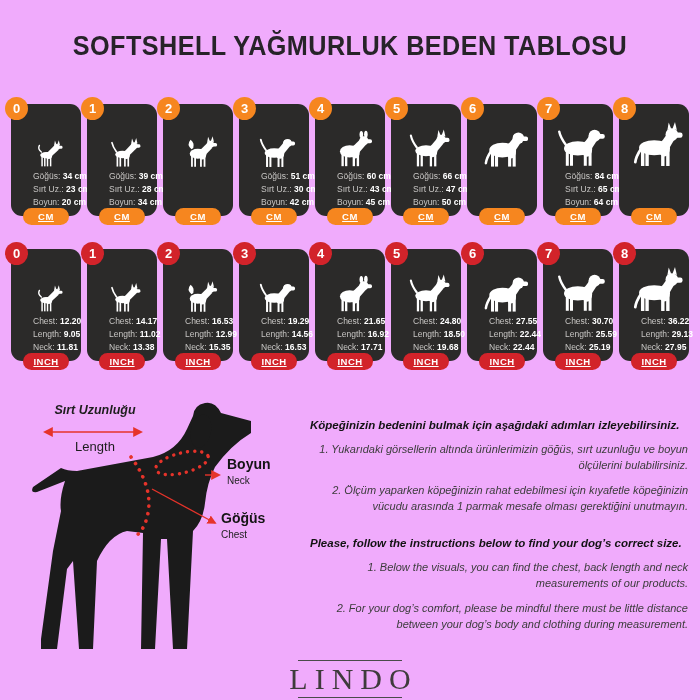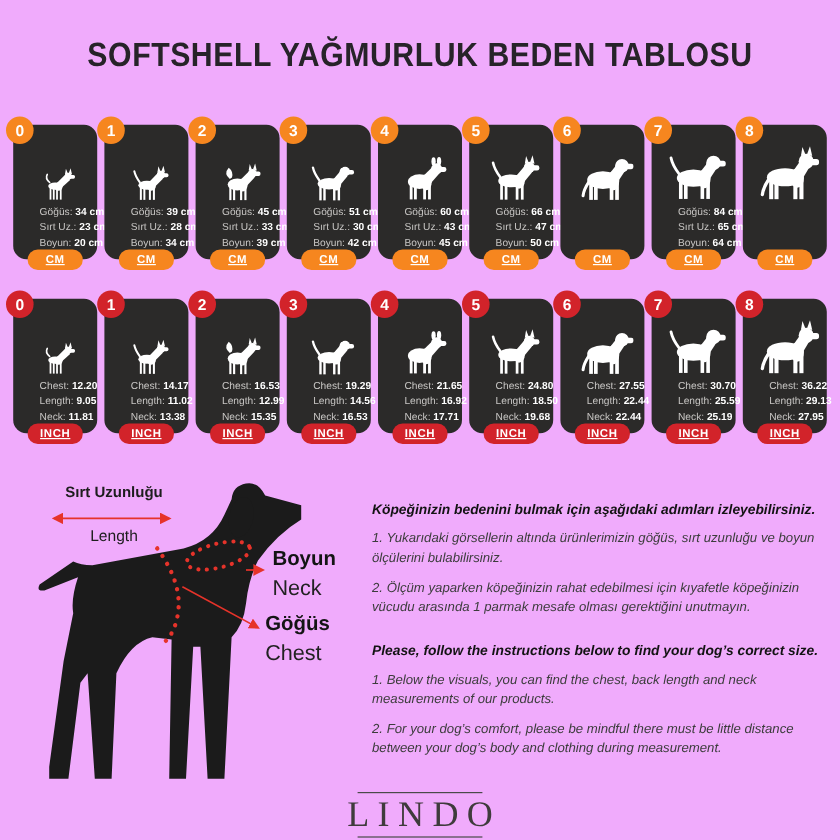--- a/index.html
+++ b/index.html
@@ -19,31 +19,31 @@
   .meas{width:100%;box-sizing:border-box;padding:2px 4px 0 7px;font-size:8.5px;line-height:1.55;color:#c8c6c4;margin-left:30px;}
   .meas .mv{color:#fff;font-weight:bold;}
   .pill{position:absolute;bottom:-9px;left:50%;transform:translateX(-50%);width:46px;text-align:center;
         color:#fff;font-weight:bold;font-size:9.5px;padding:3px 0;border-radius:11px;letter-spacing:.5px;text-decoration:underline;}
 
   .bottom{display:flex;margin-top:38px;padding-left:15px;padding-right:12px;}
   .diagram{position:relative;width:295px;height:265px;flex-shrink:0;}
   .diagram svg{position:absolute;left:0;top:0;}
   .dlab{position:absolute;font-size:13px;color:#1d1d1d;}
   .dlab.b{font-weight:bold;}
-  .lbl-back-tr{left:18px;top:4px;width:124px;text-align:center;font-size:12.5px;}
+  .lbl-back-tr{left:18px;top:4px;width:124px;text-align:center;font-size:12.5px;font-style:italic;}
   .lbl-back-en{left:18px;top:40px;width:124px;text-align:center;}
   .lbl-neck{left:212px;top:56px;line-height:1.35;}
   .lbl-chest{left:206px;top:110px;line-height:1.35;}
-  .lbl-neck .b,.lbl-chest .b{font-weight:bold;font-size:17px;color:#141414;}
-  .lbl-neck .n,.lbl-chest .n{font-size:18px;color:#222;}
+  .lbl-neck .b,.lbl-chest .b{font-weight:bold;font-size:14px;color:#141414;}
+  .lbl-neck .n,.lbl-chest .n{font-size:10px;color:#222;}
 
   .instructions{flex:1;max-width:382px;padding-top:18px;font-style:italic;}
   .ih{margin:0 0 9px;font-size:11.5px;font-weight:bold;color:#131313;line-height:1.4;}
   .ih.en{margin-top:20px;}
-  .ip{margin:0 0 9px;font-size:11px;color:#3c3c3c;line-height:1.45;}
+  .ip{margin:0 0 9px;font-size:11px;color:#3c3c3c;line-height:1.45;text-align:right;}
 
   .footer{position:absolute;left:0;right:0;top:626px;text-align:center;margin-top:34px;}
   .rule{width:104px;height:1px;background:#4a4a4a;margin:0 auto;}
   .brand{font-family:"Liberation Serif",serif;font-size:30px;letter-spacing:7px;
          color:#3f3b3c;margin:1px 0 1px 7px;}
   .tagline{font-family:"Liberation Serif",serif;font-size:9.5px;letter-spacing:3px;color:#4c4c4c;margin-top:4px;}
   .tagline .dot{margin:0 5px;letter-spacing:0;}
 </style>
 </head>
 <body>
@@ -114,25 +114,20 @@
               <rect x="51" y="44" width="4" height="29" fill="#fff"></rect>
               <rect x="59" y="44" width="4" height="29" fill="#fff"></rect>
               <ellipse cx="46" cy="44" rx="18" ry="11" fill="#fff"></ellipse>
               <ellipse cx="56" cy="45" rx="9" ry="12" fill="#fff"></ellipse>
               <polygon points="52,35 70,17 78,31 62,48" fill="#fff"></polygon>
               <circle cx="74" cy="23" r="8" fill="#fff"></circle>
               <rect x="74" y="20" width="15" height="8" rx="3.5" fill="#fff"></rect>
               <polygon points="67,18 69,6 73,16" fill="#fff"></polygon>
               <polygon points="75,16 79,5 82,18" fill="#fff"></polygon>
             </svg>
-          </div>
-          <div class="meas">
-            <div><span>Göğüs:</span> <span class="mv">45 cm</span></div>
-            <div><span>Sırt Uz.:</span> <span class="mv">33 cm</span></div>
-            <div><span>Boyun:</span> <span class="mv">39 cm</span></div>
           </div>
           <div class="pill" style="background: rgb(246, 134, 31);">CM</div>
         </div>
         <div class="card">
           <div class="badge" style="background: rgb(246, 134, 31);">3</div>
           <div class="dogbox">
             <svg width="44.4" height="36.407999999999994" viewBox="0 0 92 76">
               <path d="M29 38 Q20 26 18 16" stroke="#fff" stroke-width="4" fill="none" stroke-linecap="round"></path>
               <rect x="29" y="44" width="4.2" height="29" fill="#fff"></rect>
               <rect x="36" y="44" width="4.2" height="29" fill="#fff"></rect>

